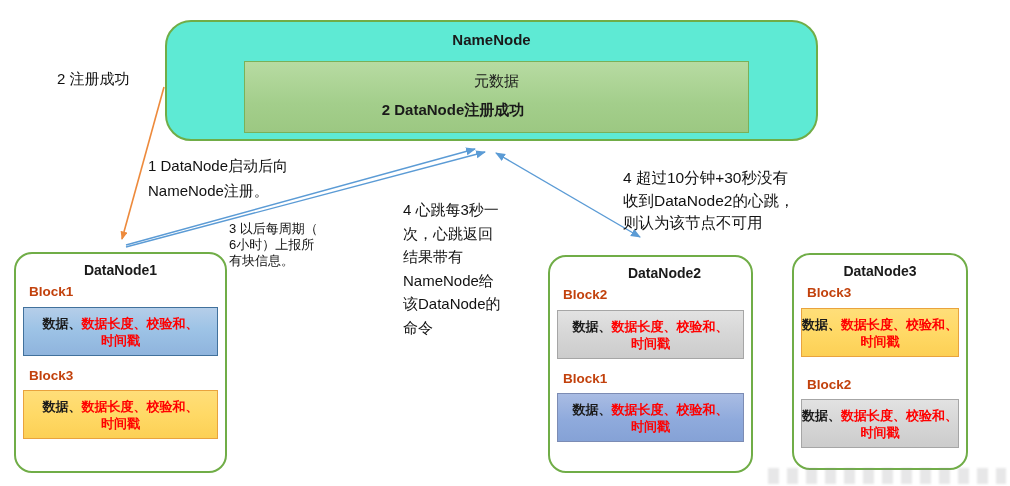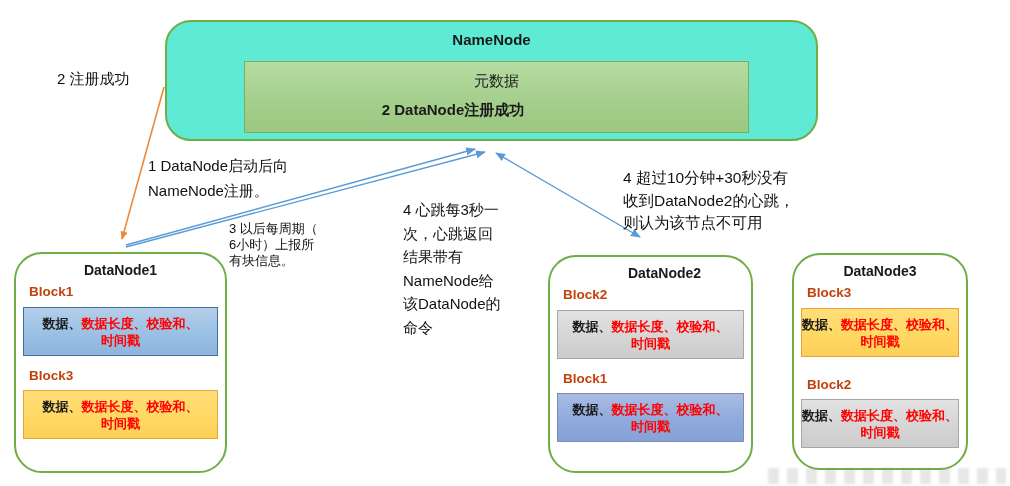--- a/index.html
+++ b/index.html
@@ -22,21 +22,21 @@
 
   
   .ann{position:absolute;color:#111;font-weight:400;white-space:pre-line;}
   .ann-reg{left:57px;top:70px;font-size:15px;}
   .ann-1{left:148px;top:153px;font-size:15px;line-height:25px;width:170px;}
   .ann-3{left:229px;top:221px;font-size:13px;line-height:16px;width:130px;}
   .ann-4{left:403px;top:160px;font-size:15px;line-height:23.5px;width:120px;margin-top:38px;}
   .ann-5{left:623px;top:167px;font-size:15.5px;line-height:22.5px;width:215px;}
 
   
-  .datanode{position:absolute;border:2px solid #70AD47;border-radius:28px;
+  .datanode{position:absolute;border:2px solid #70AD47;border-radius:18px;
     background:#fff;box-sizing:border-box;}
   .dn1{left:14px;top:252px;width:213px;height:221px;}
   .dn2{left:548px;top:255px;width:205px;height:218px;padding-left:28px;}
   .dn3{left:792px;top:253px;width:176px;height:217px;}
   .dn-title{margin-top:8px;text-align:center;font-size:14px;font-weight:600;color:#1a1a1a;}
   .block-label{position:absolute;left:13px;font-size:13.5px;font-weight:600;color:#c2410c;}
   .bl1{top:30px;}
   .bl2{top:114px;}
   .dn3 .bl2{top:122px;}
   .block-box{position:absolute;left:7px;right:7px;height:49px;box-sizing:border-box;

